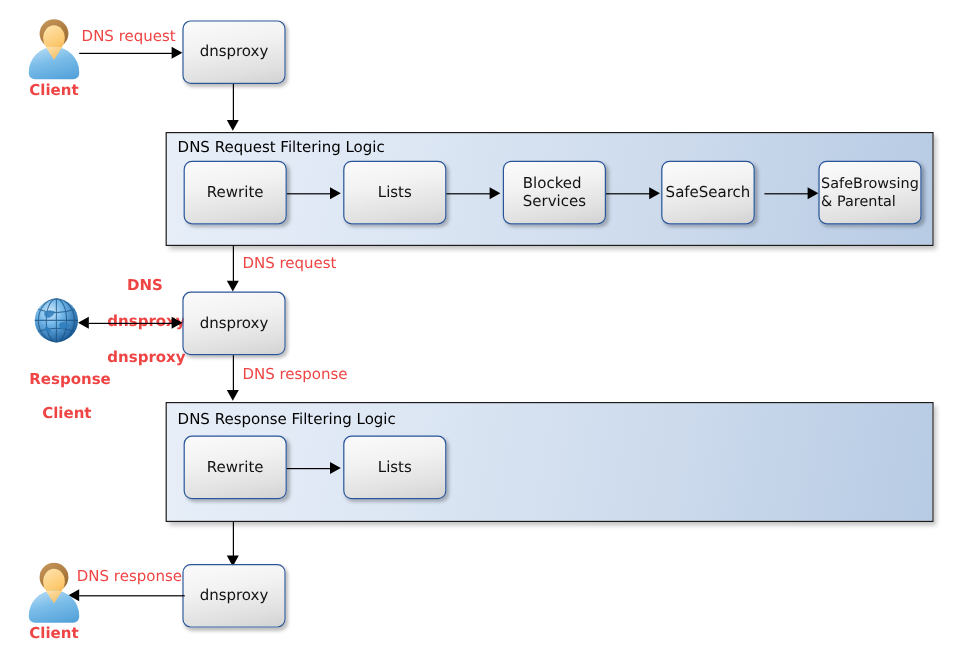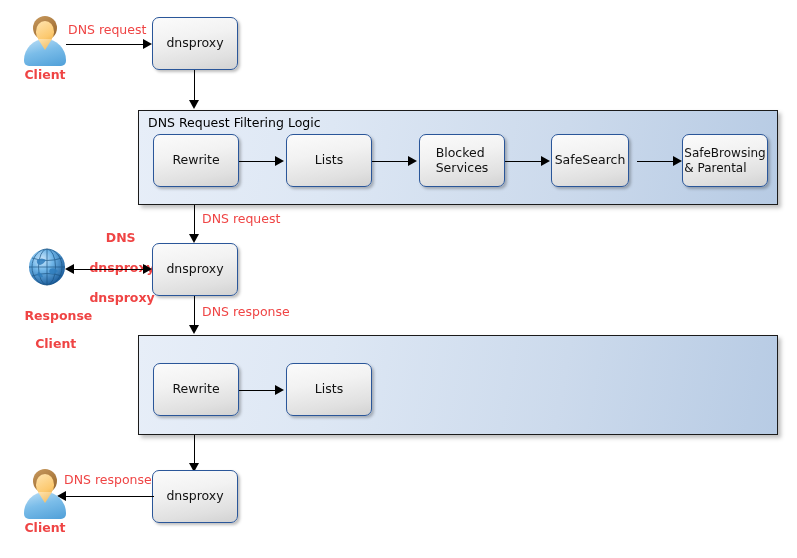--- a/index.html
+++ b/index.html
@@ -151,20 +151,21 @@
 
   <div class="node" style="left:152px;top:243px;width:86px;height:53px;">
     <span>dnsproxy</span>
   </div>
 
   <div class="vline" style="left:194px;top:296px;height:30px;"></div>
   <div class="ah down" style="left:189px;top:325px;"></div>
   <div class="lbl" style="left:202px;top:305px;">DNS response</div>
 
   <div class="panel" style="left:138px;top:335px;width:640px;height:100px;"></div>
+  <div class="panel-title" style="left:148px;top:341px;">DNS Response Filtering Logic</div>
 
   <div class="node" style="left:153px;top:363px;width:86px;height:53px;">
     <span>Rewrite</span>
   </div>
   <div class="hline" style="left:239px;top:390px;width:37px;"></div>
   <div class="ah right" style="left:275px;top:385px;"></div>
 
   <div class="node" style="left:286px;top:363px;width:86px;height:53px;">
     <span>Lists</span>
   </div>

